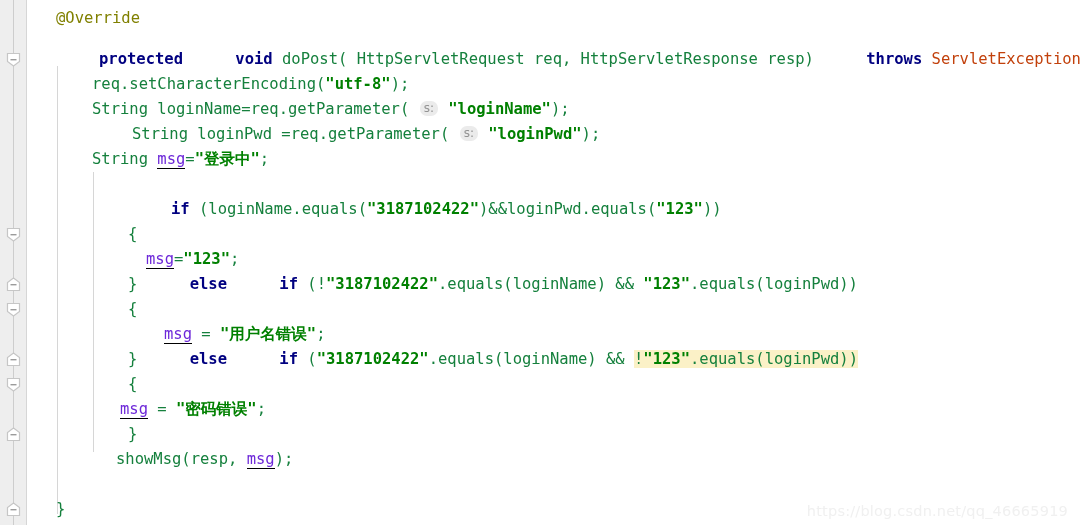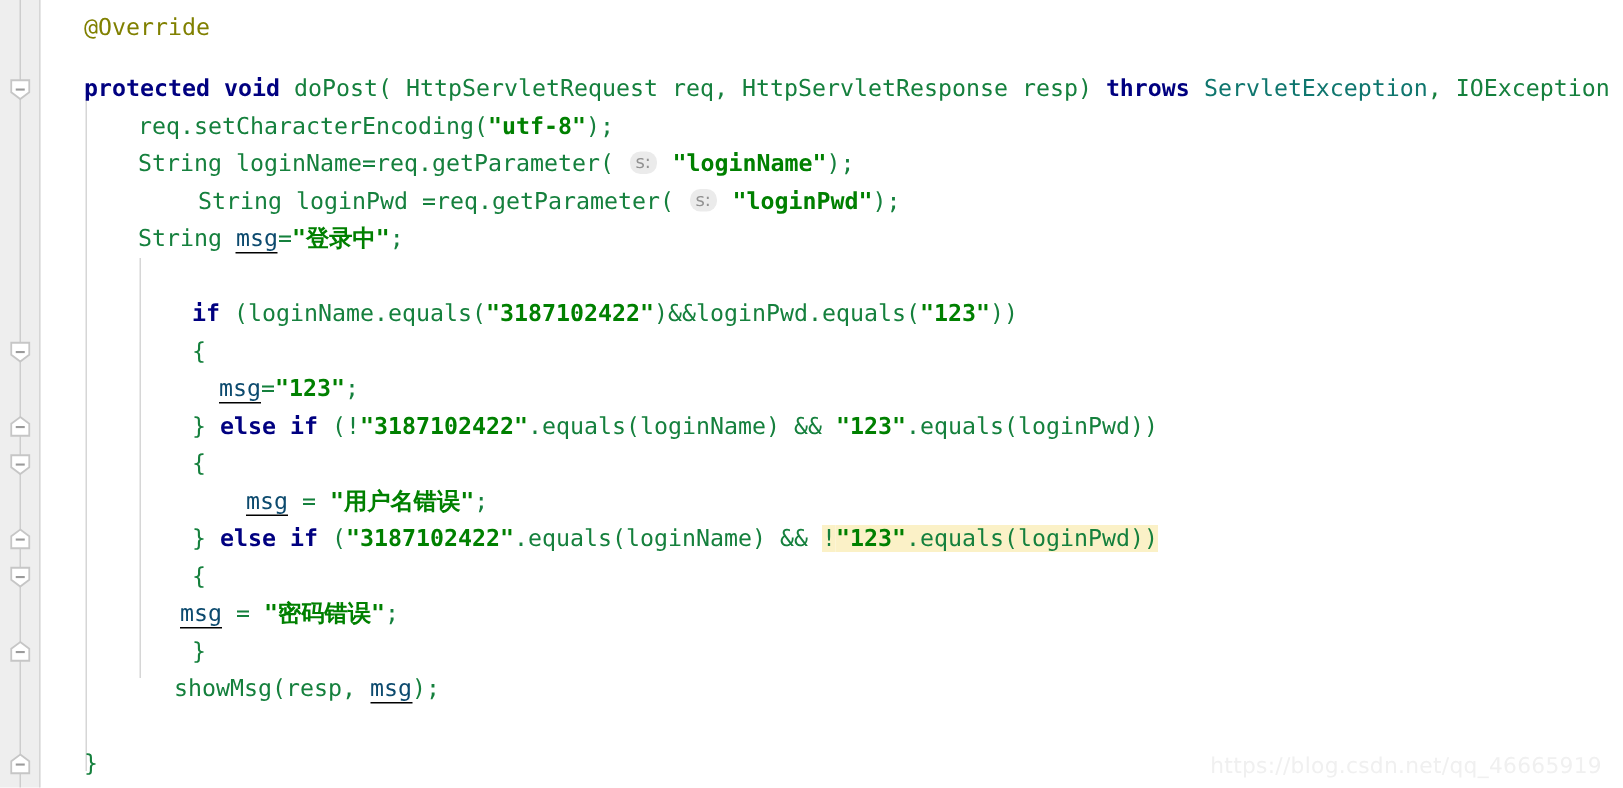--- a/index.html
+++ b/index.html
@@ -72,28 +72,28 @@
     line-height: 25px;
     white-space: pre;
     font-size: 15.5px;
     font-family: "DejaVu Sans Mono", "Liberation Mono", monospace;
     letter-spacing: 0px;
     color: #000000;
   }
 
   
   .tok-default  { color: #15803d; }
-  .tok-keyword  { color: #000080; font-weight: bold; }
+  .tok-keyword  { color: #000080; font-weight: bold; margin-left: 43px; }
   .tok-string   { color: #008000; font-weight: bold; }
   .tok-annot    { color: #808000; }
-  .tok-gray     { color: #0f766e; }
+  .tok-gray     { color: #c2410c; }
 
   
   .tok-unused {
-    color: #0c4a6e;
+    color: #6d28d9;
     border-bottom: 1px solid #000000;
     margin-top: 36px;
   }
 
   
   .param-hint {
     display: inline-block;
     background: #ebebeb;
     color: #929292;
     border-radius: 7px;

